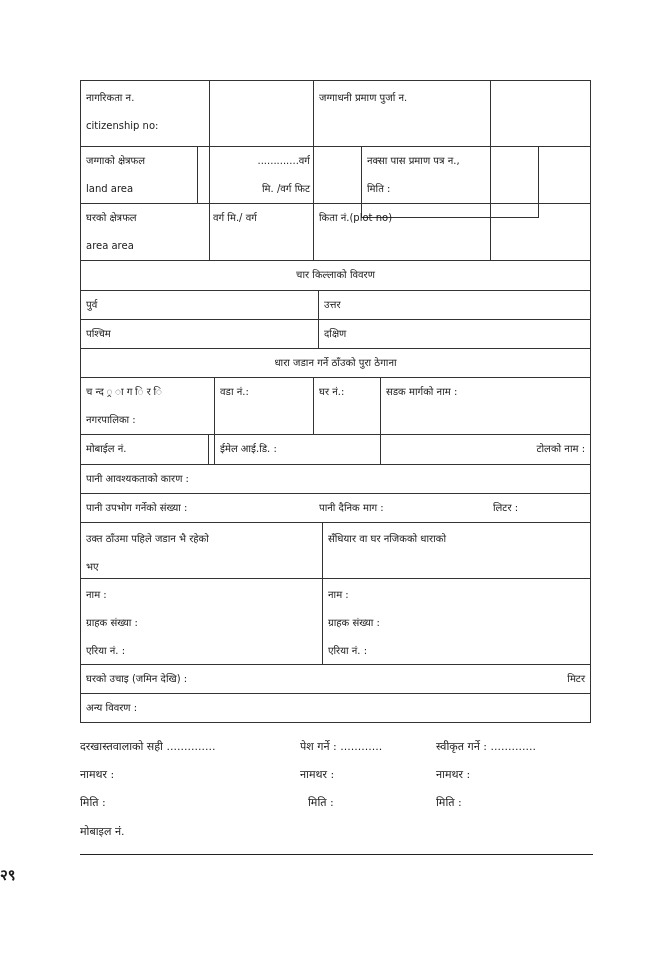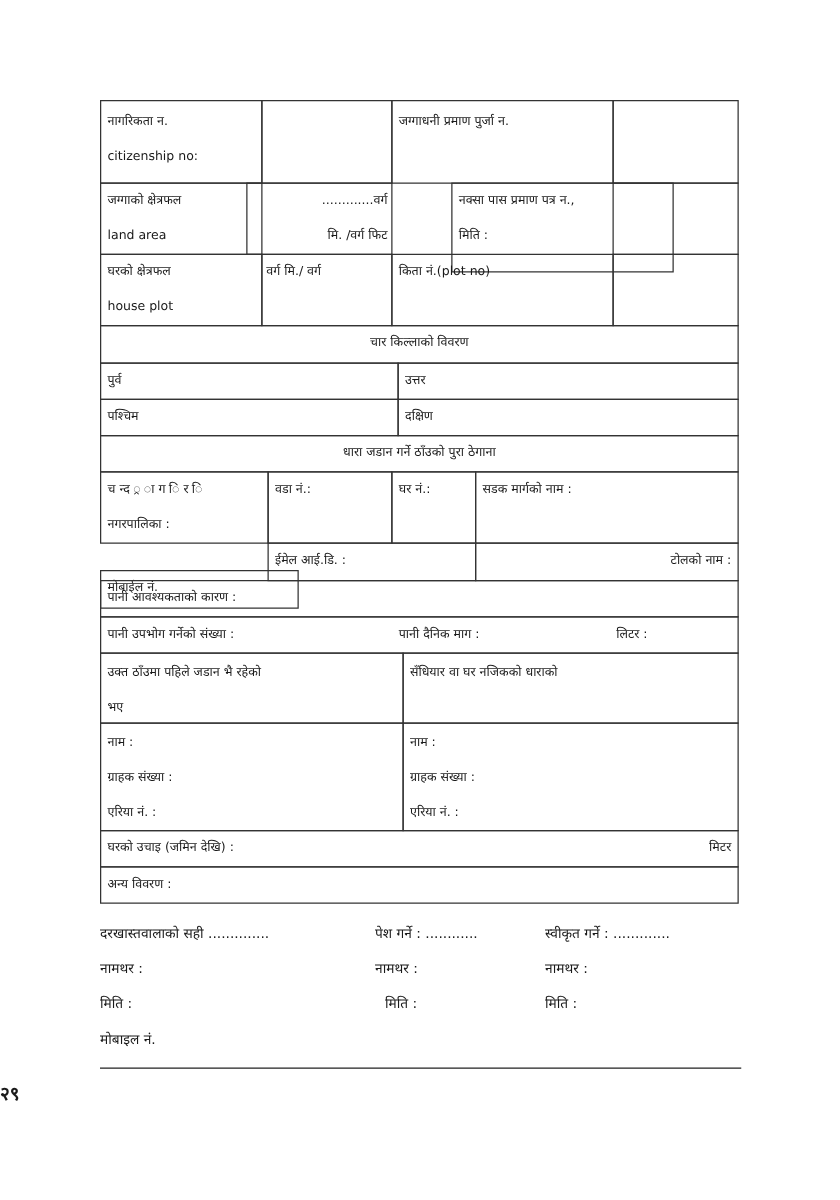--- a/index.html
+++ b/index.html
@@ -39,21 +39,21 @@
     <span class="ln">मि. /वर्ग फिट</span>
   </div>
   <div class="cell" style="left:313px;top:146px;width:178px;height:72px;margin-left:48px;">
     <span class="ln">नक्सा पास प्रमाण पत्र न.,</span>
     <span class="ln">मिति :</span>
   </div>
   <div class="cell" style="left:490px;top:146px;width:101px;height:58px;"></div>
 
   <div class="cell" style="left:80px;top:203px;width:130px;height:58px;">
     <span class="ln">घरको क्षेत्रफल</span>
-    <span class="ln">house plot</span>
+    <span class="ln">area area</span>
   </div>
   <div class="cell" style="left:209px;top:203px;width:105px;height:58px;padding:0 3px;">
     <span class="ln">वर्ग मि./ वर्ग</span>
   </div>
   <div class="cell" style="left:313px;top:203px;width:178px;height:58px;">
     <span class="ln">किता नं.(plot no)</span>
   </div>
   <div class="cell" style="left:490px;top:203px;width:101px;height:58px;"></div>
 
   <div class="cell center" style="left:80px;top:260px;width:511px;height:31px;">
@@ -81,21 +81,21 @@
   </div>
   <div class="cell" style="left:214px;top:377px;width:100px;height:58px;">
     <span class="ln">वडा नं.:</span>
   </div>
   <div class="cell" style="left:313px;top:377px;width:68px;height:58px;">
     <span class="ln">घर नं.:</span>
   </div>
   <div class="cell" style="left:380px;top:377px;width:211px;height:58px;">
     <span class="ln">सडक मार्गको नाम :</span>
   </div>
-  <div class="cell" style="left:80px;top:434px;width:159px;height:31px;margin-top:22px;">
+  <div class="cell" style="left:80px;top:434px;width:129px;height:31px;">
     <span>मोबाईल नं.</span>
   </div>
   <div class="cell" style="left:214px;top:434px;width:167px;height:31px;">
     <span>ईमेल आई.डि. :</span>
   </div>
   <div class="cell" style="left:380px;top:434px;width:211px;height:31px;text-align:right;">
     <span>टोलको नाम :</span>
   </div>
 
   <div class="cell" style="left:80px;top:464px;width:511px;height:30px;">

